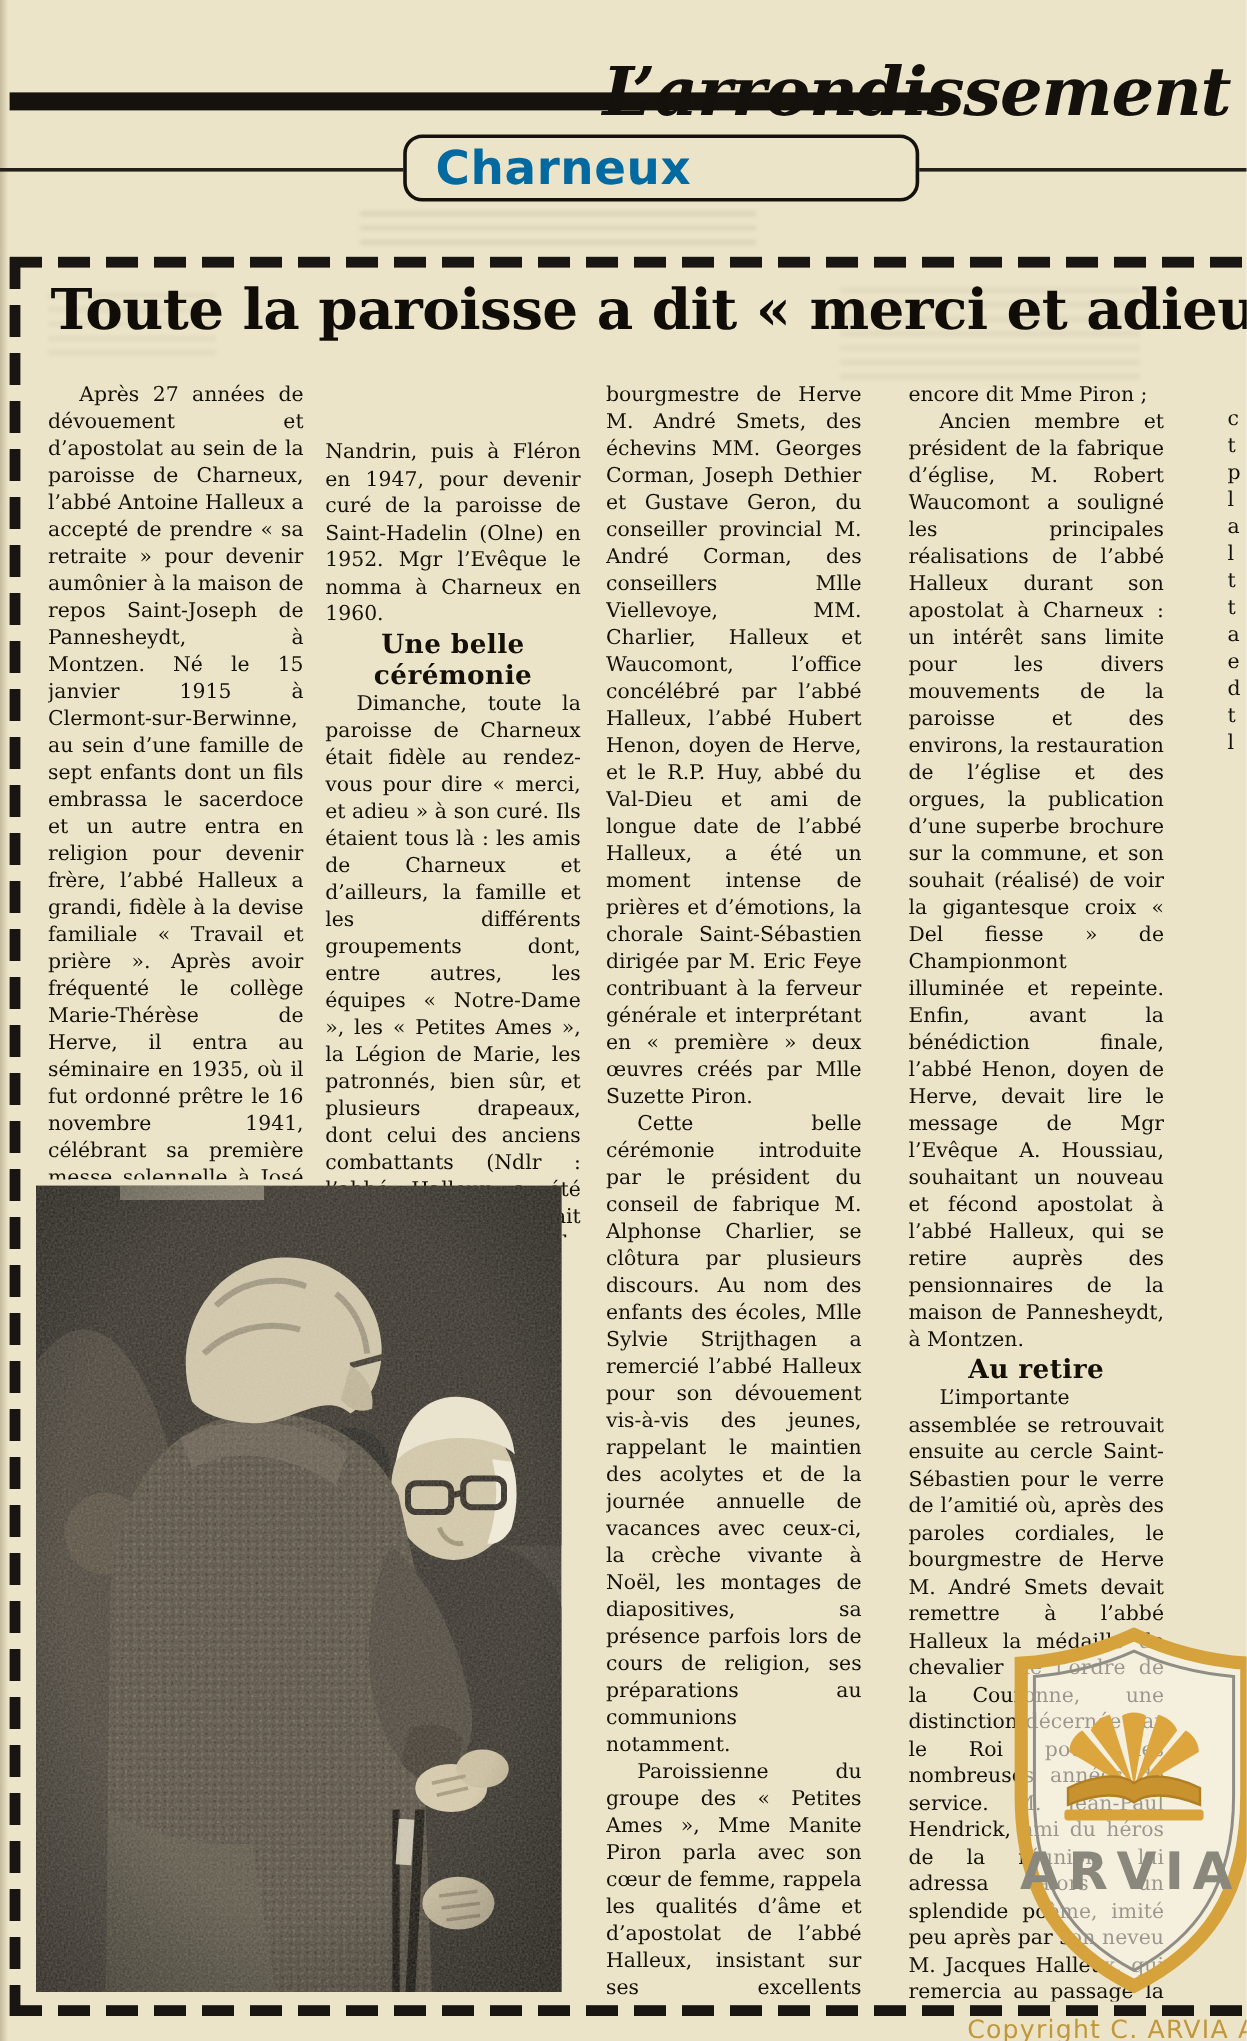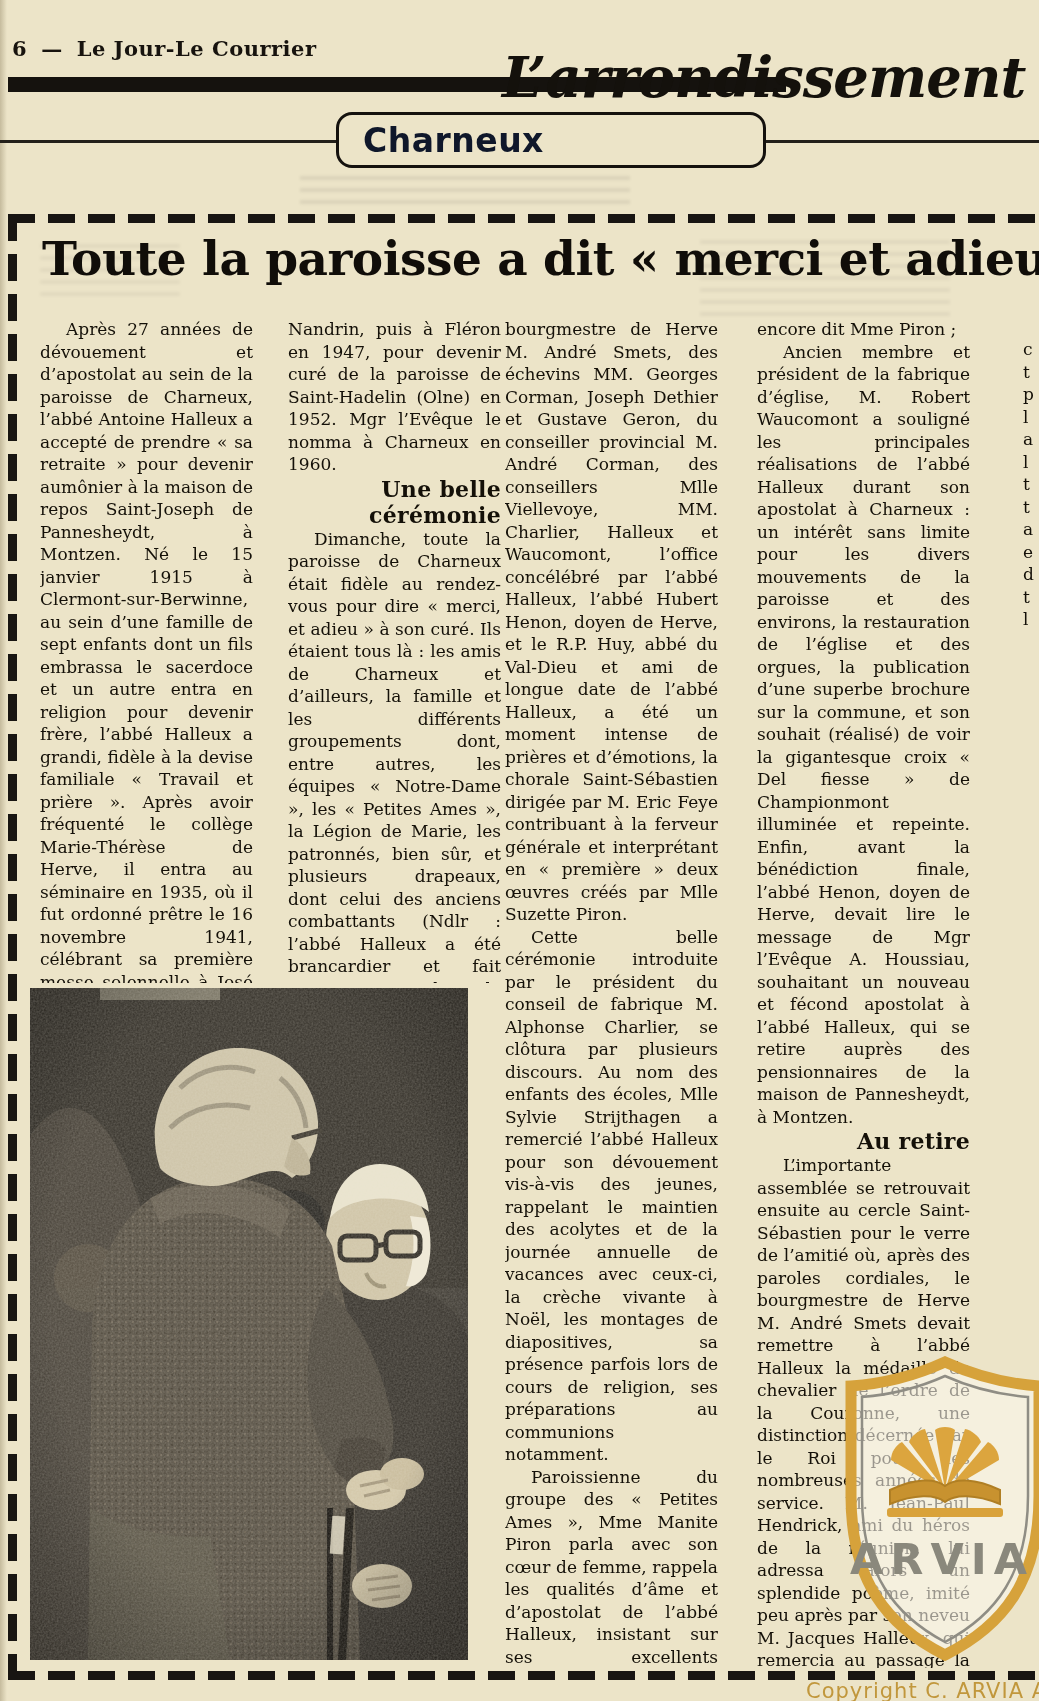--- a/index.html
+++ b/index.html
@@ -16,72 +16,69 @@
   .masthead .dash{margin:0 14px;}
   .black-bar{position:absolute;left:8px;top:77px;width:778px;height:15px;background:#15120e;}
   .section-banner{position:absolute;left:502px;top:44px;font-size:56px;font-weight:900;
     font-style:italic;white-space:nowrap;color:#14110c;letter-spacing:-1px;}
   .rule{position:absolute;top:140px;height:3px;background:#23201a;}
   .rule.left-seg{left:0;width:336px;}
   .rule.right-seg{left:766px;width:273px;}
   .locality-box{position:absolute;left:336px;top:112px;width:430px;height:56px;
     border:3px solid #15120e;border-radius:16px;background:#ece4c8;
     display:flex;align-items:center;padding-left:24px;box-sizing:border-box;}
-  .locality-box .txt{font-family:"DejaVu Sans",sans-serif;font-weight:bold;font-size:33px;
-    letter-spacing:.5px;color:#0f172a;}
+  .locality-box .txt{font-family:"DejaVu Sans",sans-serif;font-weight:bold;font-size:39px;
+    letter-spacing:.5px;color:#0369a1;}
   
   .dash-h{position:absolute;height:9px;
     background:repeating-linear-gradient(90deg,#181512 0 27px,rgba(0,0,0,0) 27px 40px);}
   .dash-top{left:8px;top:214px;width:1031px;}
   .dash-bottom{left:8px;top:1671px;width:1031px;}
   .dash-v{position:absolute;width:9px;left:8px;top:214px;height:1466px;
     background:repeating-linear-gradient(180deg,#181512 0 27px,rgba(0,0,0,0) 27px 40px);}
   
   .ghost{position:absolute;opacity:.13;filter:blur(1.6px);
     background:repeating-linear-gradient(180deg,#6b655a 0 4px,rgba(0,0,0,0) 4px 12px);}
   .g1{left:300px;top:176px;width:330px;height:28px;}
   .g2{left:700px;top:240px;width:250px;height:78px;opacity:.09;}
   .g3{left:40px;top:244px;width:140px;height:54px;opacity:.08;}
   
   .headline{position:absolute;left:42px;top:231px;font-size:47px;font-weight:bold;
     letter-spacing:-.5px;white-space:nowrap;color:#100d09;}
   
   .column{position:absolute;top:318px;width:213px;font-size:17px;line-height:22.5px;
     text-align:justify;color:#141008;overflow:hidden;}
   .col1{left:40px;height:665px;}
-  .col2{left:288px;height:665px;}
+  .col2{left:271px;height:665px;margin-top:48px;}
   .col3{left:505px;height:1350px;}
   .col4{left:757px;height:1350px;}
   .column p{margin:0;}
   .block-paragraph{text-indent:26px;}
   .block-continuation{text-indent:0;}
   .block-bold{font-weight:bold;text-indent:0;}
   .block-heading{font-weight:bold;font-size:22px;line-height:26px;margin:24px 0 10px;
-    text-indent:0;text-align:right;letter-spacing:.3px;}
+    text-indent:0;text-align:center;letter-spacing:.3px;}
   
   .edge-strip{position:absolute;left:1023px;top:338px;width:16px;height:320px;
     overflow:hidden;font-size:17px;line-height:22.5px;color:#141008;}
   .edge-strip div{white-space:nowrap;}
   
   .photo{position:absolute;left:30px;top:988px;width:438px;height:672px;}
   
   .watermark{position:absolute;left:845px;top:1356px;width:200px;height:305px;z-index:5;}
   .copyright{position:absolute;left:806px;top:1679px;z-index:6;
     font-family:"DejaVu Sans",sans-serif;font-size:21px;letter-spacing:1px;
     color:#c1973c;white-space:nowrap;}
 </style>
 </head>
 <body>
 
 <div class="page">
   <div class="scan-edge"></div>
 
-  <div class="masthead">
-    <span>6</span><span class="dash">—</span><span>Le Jour-Le Courrier</span>
-  </div>
   <div class="black-bar"></div>
   <div class="section-banner">L’arrondissement d</div>
   <div class="rule left-seg"></div>
   <div class="rule right-seg"></div>
   <div class="locality-box">
     <span class="txt">Charneux</span>
   </div>
 
   <div class="dash-h dash-top"></div>
   <div class="dash-v"></div>

